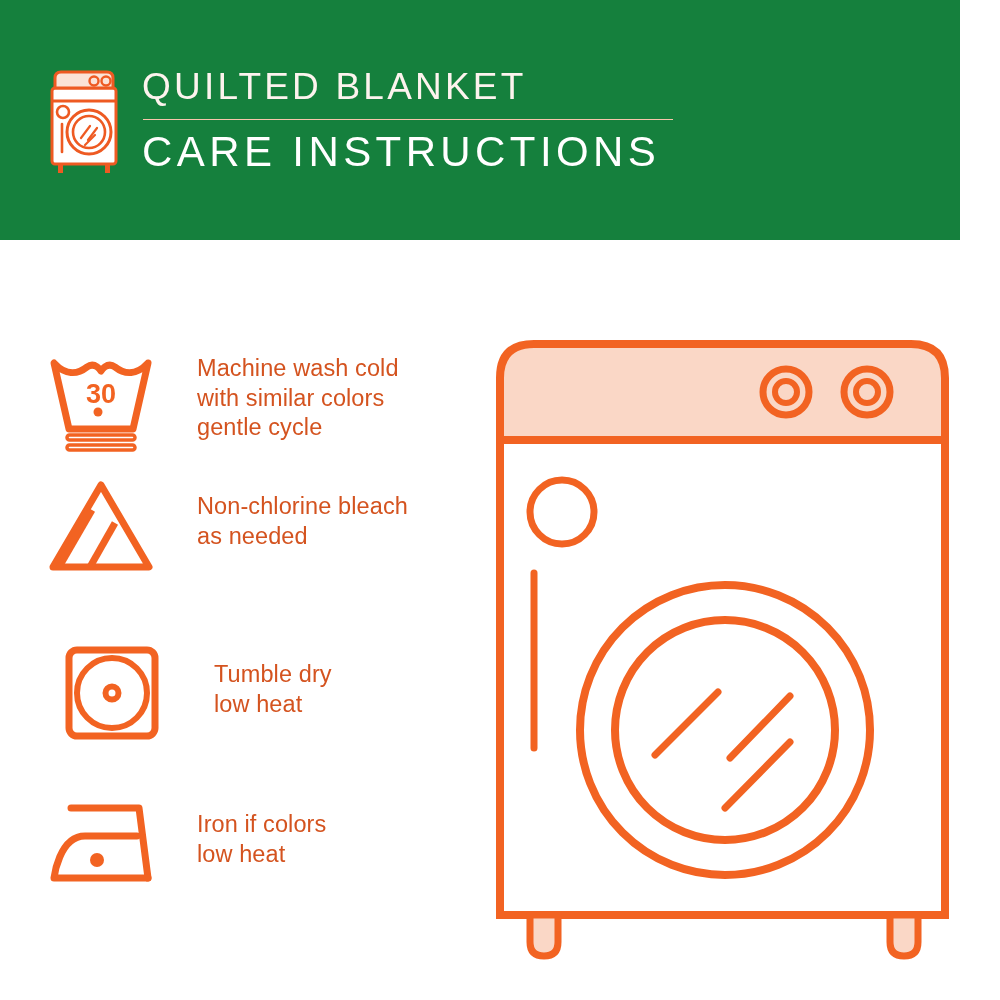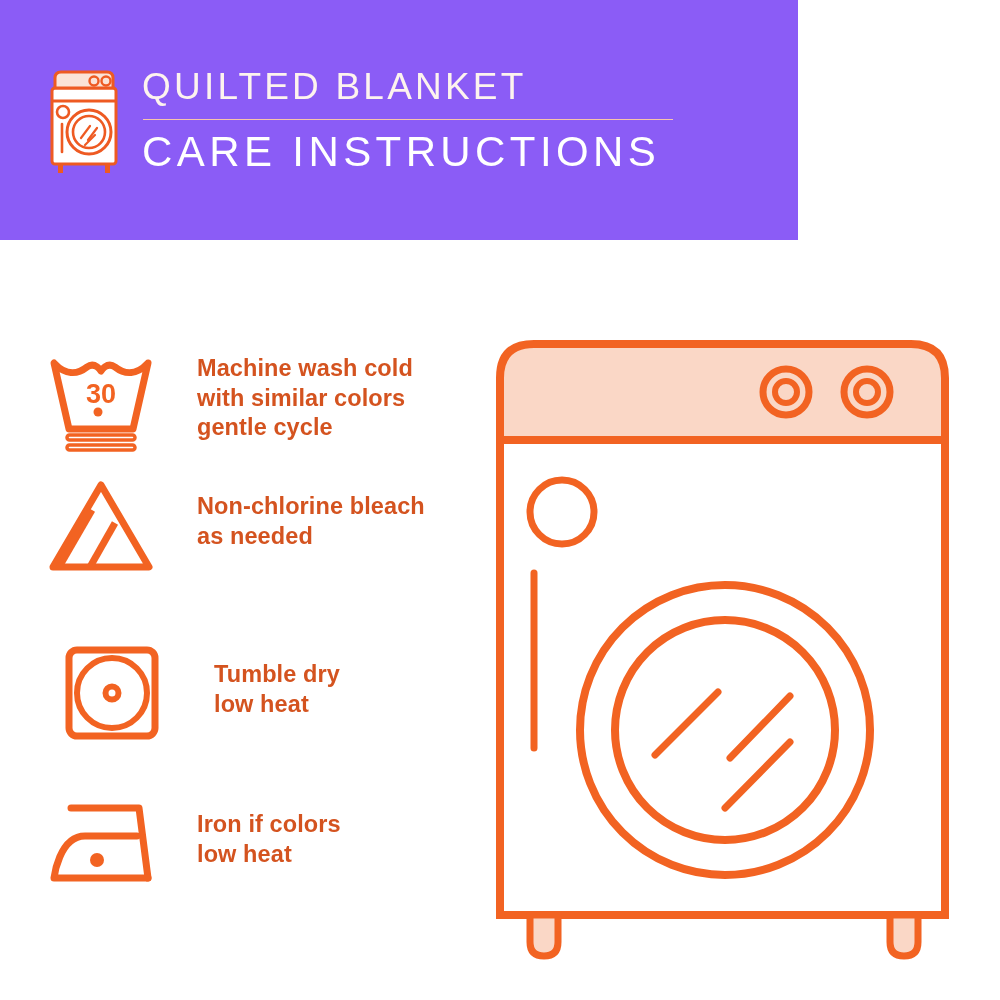--- a/index.html
+++ b/index.html
@@ -17,23 +17,23 @@
     width: 1000px;
     height: 1000px;
     background: #ffffff;
   }
 
   
   .header {
     position: absolute;
     left: 0;
     top: 0;
-    width: 798px;
+    width: 960px;
     height: 240px;
-    background: #8b5cf6;
+    background: #15803d;
     display: flex;
     align-items: center;
   }
 
   .header-logo {
     position: absolute;
     left: 45px;
     top: 66px;
     width: 82px;
     height: 110px;
@@ -101,21 +101,21 @@
     display: flex;
     align-items: center;
     justify-content: flex-start;
   }
 
   .care-text {
     margin-left: 32px;
     color: #d4531f;
     font-size: 23.5px;
     line-height: 29.5px;
-    font-weight: 700;
+    font-weight: 400;
     letter-spacing: 0.1px;
     white-space: pre-line;
     padding-top: 6px;
   }
 
   .care-row.r1 .care-text { padding-top: 20px; }
   .care-row.r2 .care-text { padding-top: 22px; }
   .care-row.r3 .care-text { padding-top: 22px; }
 
   

